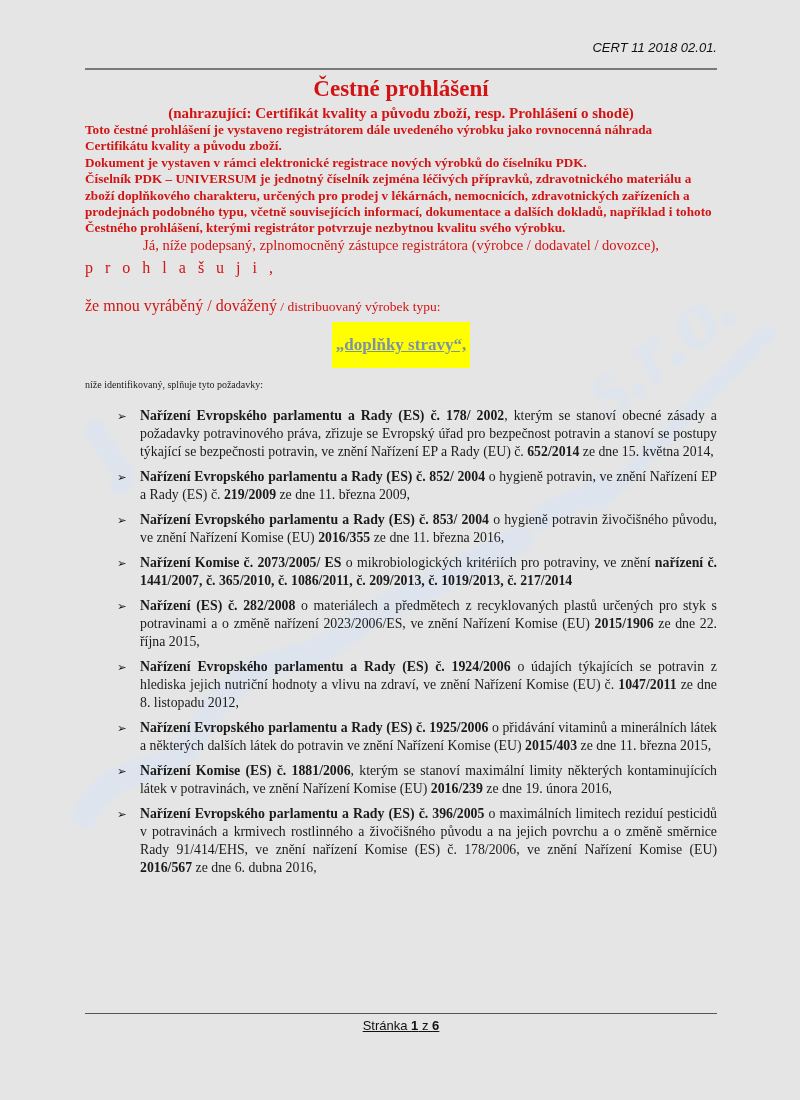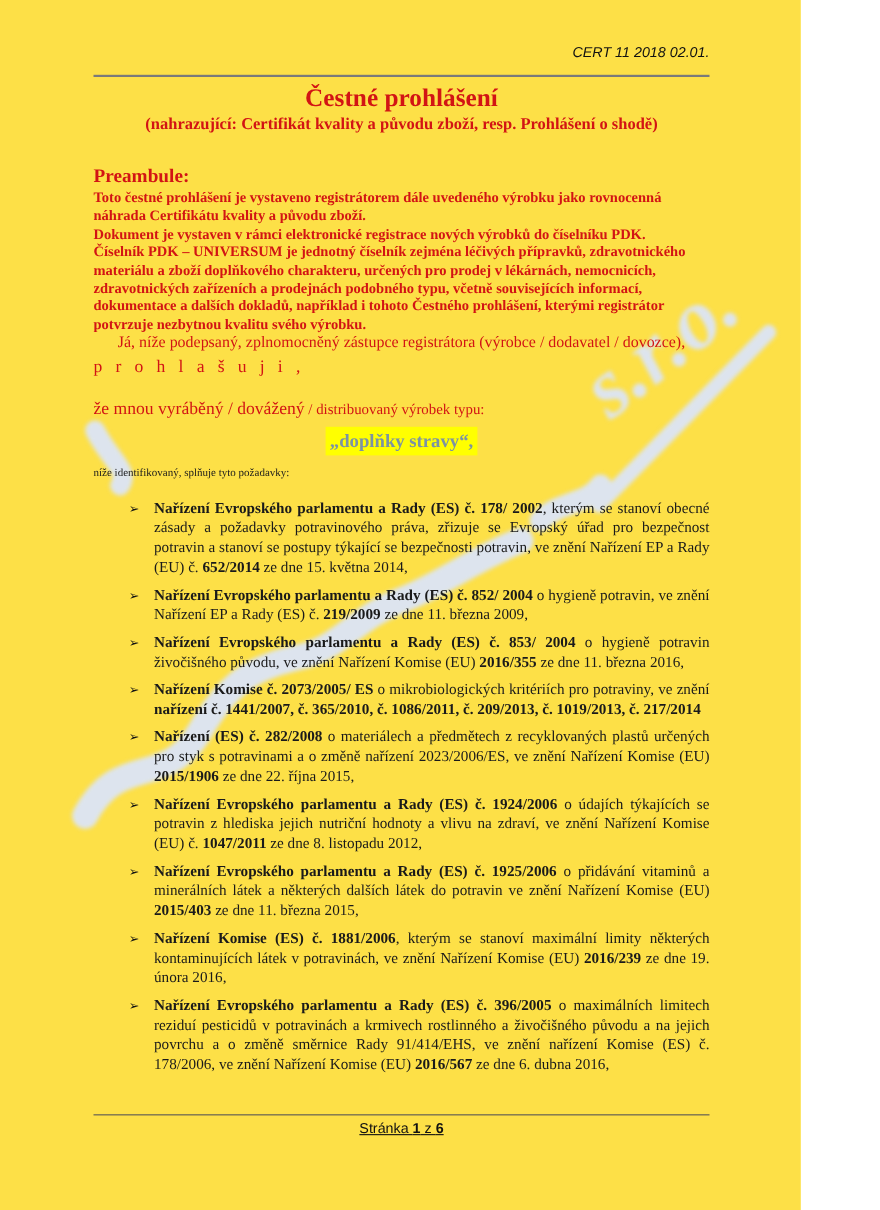--- a/index.html
+++ b/index.html
@@ -1,19 +1,19 @@
 <!DOCTYPE html>
 <html lang="cs"><head>
 <meta charset="utf-8">
 <style>
   html,body{margin:0;padding:0;background:#ffffff;}
   .page{
     position:relative;
-    width:728px;height:1100px;
-    background:#fde047;
+    width:800px;height:1100px;
+    background:#e5e5e5;
     overflow:hidden;
     font-family:"Liberation Serif", serif;
     color:#1a1a1a;
   }
   
   .watermark{
     position:absolute;inset:0;z-index:0;pointer-events:none;
     filter:blur(2px);
   }
   
@@ -71,21 +71,22 @@
   .decl-product-line .small{font-size:13.5px;}
   .decl-product-type{
     margin-top:7px;
     text-align:center;
   }
   .decl-product-type .hl{
     display:inline-block;
     background:#ffff00;
     color:#7b93a4;
     font-size:17px;font-weight:bold;
-    padding:3px 4px;
+    text-decoration:underline;
+    padding:13px 4px;
   }
   .decl-follow{
     margin-top:11px;
     font-size:10px;
     color:#1a1a1a;
   }
   
   .regulations{
     list-style:none;
     margin:17px 0 0 0;
@@ -137,21 +138,20 @@
 
   <div class="content">
 
     <div class="doc-ref">CERT 11 2018 02.01.</div>
 
     <hr class="top-rule">
 
     <h1 class="doc-title">Čestné prohlášení</h1>
     <div class="doc-subtitle">(nahrazující: Certifikát kvality a původu zboží, resp. Prohlášení o shodě)</div>
 
-    <h2 class="preambule-heading">Preambule:</h2>
     <div class="preamble-body">
         <div>Toto čestné prohlášení je vystaveno registrátorem dále uvedeného výrobku jako rovnocenná náhrada Certifikátu kvality a původu zboží.</div>
         <div>Dokument je vystaven v rámci elektronické registrace nových výrobků do číselníku PDK.</div>
         <div>Číselník PDK – UNIVERSUM je jednotný číselník zejména léčivých přípravků, zdravotnického materiálu a zboží doplňkového charakteru, určených pro prodej v lékárnách, nemocnicích, zdravotnických zařízeních a prodejnách podobného typu, včetně souvisejících informací, dokumentace a dalších dokladů, například i tohoto Čestného prohlášení, kterými registrátor potvrzuje nezbytnou kvalitu svého výrobku.</div>
       </div>
 
     <div class="decl-intro">Já, níže podepsaný, zplnomocněný zástupce registrátora (výrobce / dodavatel / dovozce),</div>
 
     <div class="decl-verb">p r o h l a š u j i ,</div>
 

